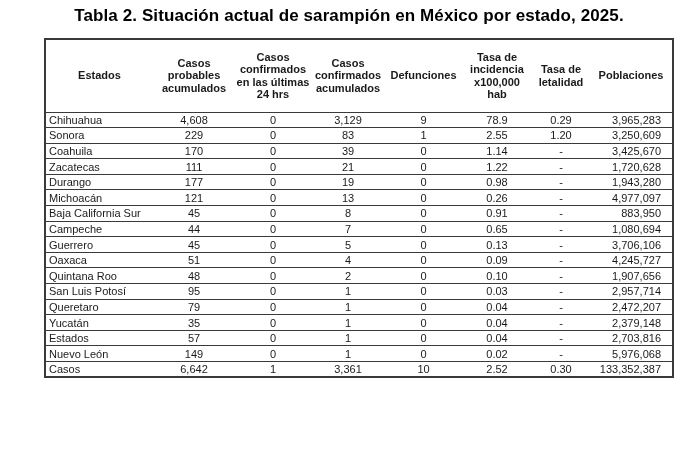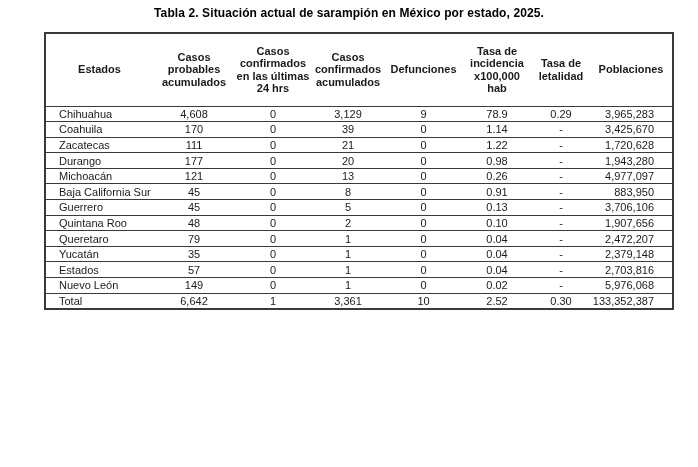--- a/index.html
+++ b/index.html
@@ -10,21 +10,21 @@
     height: 467px;
     background: #ffffff;
     font-family: "Liberation Sans", sans-serif;
     color: #1a1a1a;
     overflow: hidden;
   }
   .page-title {
     margin: 6px 0 0 0;
     width: 698px;
     text-align: center;
-    font-size: 12px;
+    font-size: 17px;
     font-weight: 700;
     color: #000000;
     letter-spacing: 0.1px;
   }
   .data-table {
     margin: 12px 0 0 44px;
     width: 628px;
     border-collapse: collapse;
     table-layout: fixed;
     border: 2px solid #3a3a3a;
@@ -46,25 +46,25 @@
     line-height: 14px;
     padding: 0 2px;
     text-align: center;
     white-space: nowrap;
     overflow: hidden;
     vertical-align: middle;
   }
   .data-table tbody tr { border-bottom: 1px solid #3a3a3a; }
   .data-table tbody td:first-child {
     text-align: left;
-    padding-left: 13px;
+    padding-left: 3px;
   }
   .data-table tbody td:last-child {
     text-align: right;
-    padding-right: 18px;
+    padding-right: 11px;
   }
 </style>
 </head>
 <body>
 
 <h1 class="page-title">Tabla 2. Situación actual de sarampión en México por estado, 2025.</h1>
 
 <table class="data-table">
   <colgroup>
     <col style="width:108px">
@@ -93,20 +93,30 @@
         <td>Chihuahua</td>
         <td>4,608</td>
         <td>0</td>
         <td>3,129</td>
         <td>9</td>
         <td>78.9</td>
         <td>0.29</td>
         <td>3,965,283</td>
       </tr>
       <tr>
+        <td>Sonora</td>
+        <td>229</td>
+        <td>0</td>
+        <td>83</td>
+        <td>1</td>
+        <td>2.55</td>
+        <td>1.20</td>
+        <td>3,250,609</td>
+      </tr>
+      <tr>
         <td>Coahuila</td>
         <td>170</td>
         <td>0</td>
         <td>39</td>
         <td>0</td>
         <td>1.14</td>
         <td>-</td>
         <td>3,425,670</td>
       </tr>
       <tr>
@@ -116,21 +126,21 @@
         <td>21</td>
         <td>0</td>
         <td>1.22</td>
         <td>-</td>
         <td>1,720,628</td>
       </tr>
       <tr>
         <td>Durango</td>
         <td>177</td>
         <td>0</td>
-        <td>20</td>
+        <td>19</td>
         <td>0</td>
         <td>0.98</td>
         <td>-</td>
         <td>1,943,280</td>
       </tr>
       <tr>
         <td>Michoacán</td>
         <td>121</td>
         <td>0</td>
         <td>13</td>
@@ -143,40 +153,70 @@
         <td>Baja California Sur</td>
         <td>45</td>
         <td>0</td>
         <td>8</td>
         <td>0</td>
         <td>0.91</td>
         <td>-</td>
         <td>883,950</td>
       </tr>
       <tr>
+        <td>Campeche</td>
+        <td>44</td>
+        <td>0</td>
+        <td>7</td>
+        <td>0</td>
+        <td>0.65</td>
+        <td>-</td>
+        <td>1,080,694</td>
+      </tr>
+      <tr>
         <td>Guerrero</td>
         <td>45</td>
         <td>0</td>
         <td>5</td>
         <td>0</td>
         <td>0.13</td>
         <td>-</td>
         <td>3,706,106</td>
       </tr>
       <tr>
+        <td>Oaxaca</td>
+        <td>51</td>
+        <td>0</td>
+        <td>4</td>
+        <td>0</td>
+        <td>0.09</td>
+        <td>-</td>
+        <td>4,245,727</td>
+      </tr>
+      <tr>
         <td>Quintana Roo</td>
         <td>48</td>
         <td>0</td>
         <td>2</td>
         <td>0</td>
         <td>0.10</td>
         <td>-</td>
         <td>1,907,656</td>
       </tr>
       <tr>
+        <td>San Luis Potosí</td>
+        <td>95</td>
+        <td>0</td>
+        <td>1</td>
+        <td>0</td>
+        <td>0.03</td>
+        <td>-</td>
+        <td>2,957,714</td>
+      </tr>
+      <tr>
         <td>Queretaro</td>
         <td>79</td>
         <td>0</td>
         <td>1</td>
         <td>0</td>
         <td>0.04</td>
         <td>-</td>
         <td>2,472,207</td>
       </tr>
       <tr>
@@ -203,21 +243,21 @@
         <td>Nuevo León</td>
         <td>149</td>
         <td>0</td>
         <td>1</td>
         <td>0</td>
         <td>0.02</td>
         <td>-</td>
         <td>5,976,068</td>
       </tr>
       <tr>
-        <td>Total</td>
+        <td>Casos</td>
         <td>6,642</td>
         <td>1</td>
         <td>3,361</td>
         <td>10</td>
         <td>2.52</td>
         <td>0.30</td>
         <td>133,352,387</td>
       </tr>
     </tbody>
 </table>

